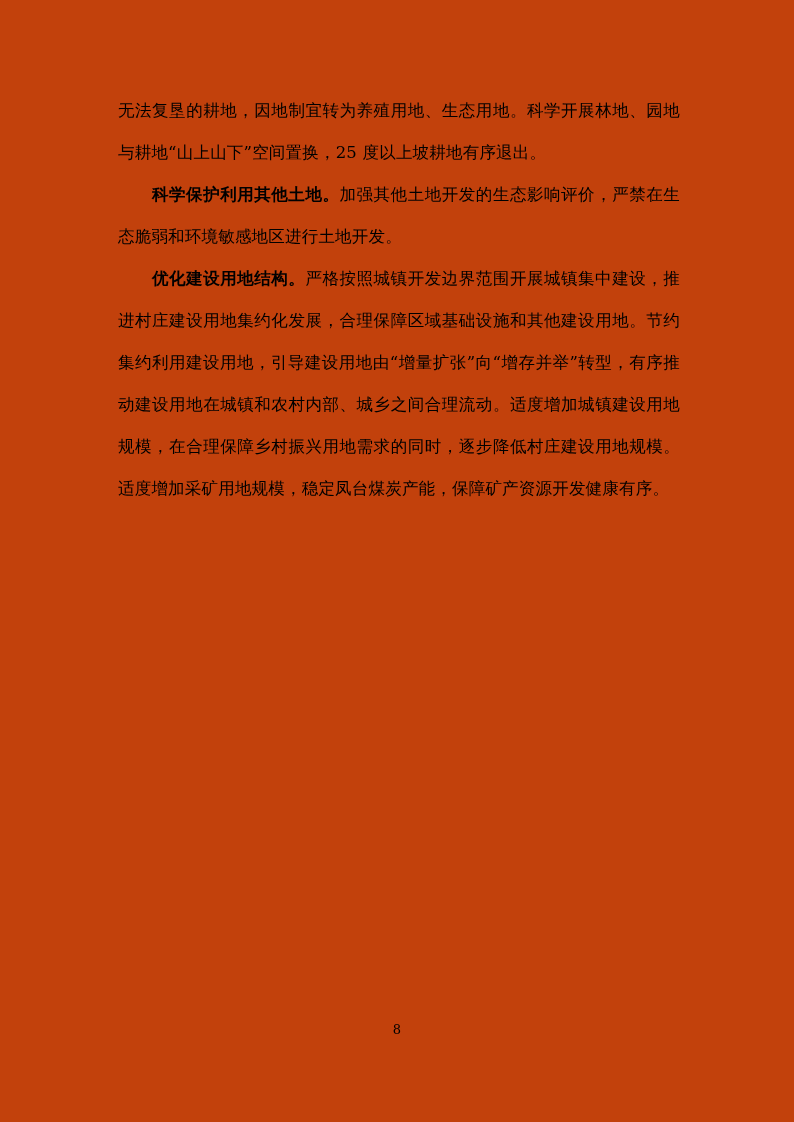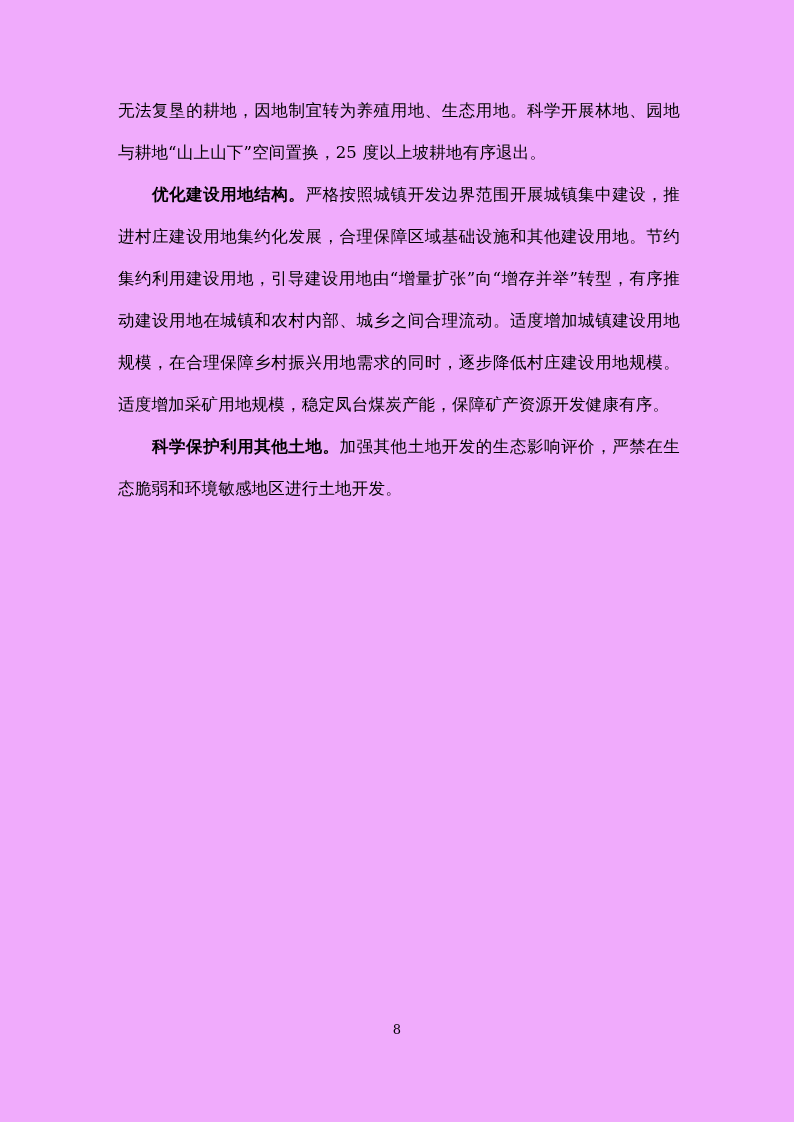--- a/index.html
+++ b/index.html
@@ -14,21 +14,21 @@
     color: #000000;
     position: relative;
     overflow: hidden;
   }
   .page {
     position: absolute;
     left: 0;
     top: 0;
     width: 794px;
     height: 1122px;
-    background: #f0abfc;
+    background: #c2410c;
   }
   .content {
     position: absolute;
     left: 118px;
     top: 90px;
     width: 562px;
   }
   .para {
     font-size: 16.5px;
     line-height: 42px;
@@ -61,23 +61,23 @@
 <body>
 
 <div class="page">
   <div class="content">
 
     <p class="para">
       <span>无法复垦的耕地，因地制宜转为养殖用地、生态用地。科学开展林地、园地与耕地“山上山下”空间置换，25 度以上坡耕地有序退出。</span>
     </p>
 
     <p class="para indent">
-      <span class="lead">优化建设用地结构。</span><span>严格按照城镇开发边界范围开展城镇集中建设，推进村庄建设用地集约化发展，合理保障区域基础设施和其他建设用地。节约集约利用建设用地，引导建设用地由“增量扩张”向“增存并举”转型，有序推动建设用地在城镇和农村内部、城乡之间合理流动。适度增加城镇建设用地规模，在合理保障乡村振兴用地需求的同时，逐步降低村庄建设用地规模。适度增加采矿用地规模，稳定凤台煤炭产能，保障矿产资源开发健康有序。</span>
+      <span class="lead">科学保护利用其他土地。</span><span>加强其他土地开发的生态影响评价，严禁在生态脆弱和环境敏感地区进行土地开发。</span>
     </p>
 
     <p class="para indent">
-      <span class="lead">科学保护利用其他土地。</span><span>加强其他土地开发的生态影响评价，严禁在生态脆弱和环境敏感地区进行土地开发。</span>
+      <span class="lead">优化建设用地结构。</span><span>严格按照城镇开发边界范围开展城镇集中建设，推进村庄建设用地集约化发展，合理保障区域基础设施和其他建设用地。节约集约利用建设用地，引导建设用地由“增量扩张”向“增存并举”转型，有序推动建设用地在城镇和农村内部、城乡之间合理流动。适度增加城镇建设用地规模，在合理保障乡村振兴用地需求的同时，逐步降低村庄建设用地规模。适度增加采矿用地规模，稳定凤台煤炭产能，保障矿产资源开发健康有序。</span>
     </p>
 
   </div>
 
   <div class="page-number">8</div>
 </div>
 
 </body></html>

